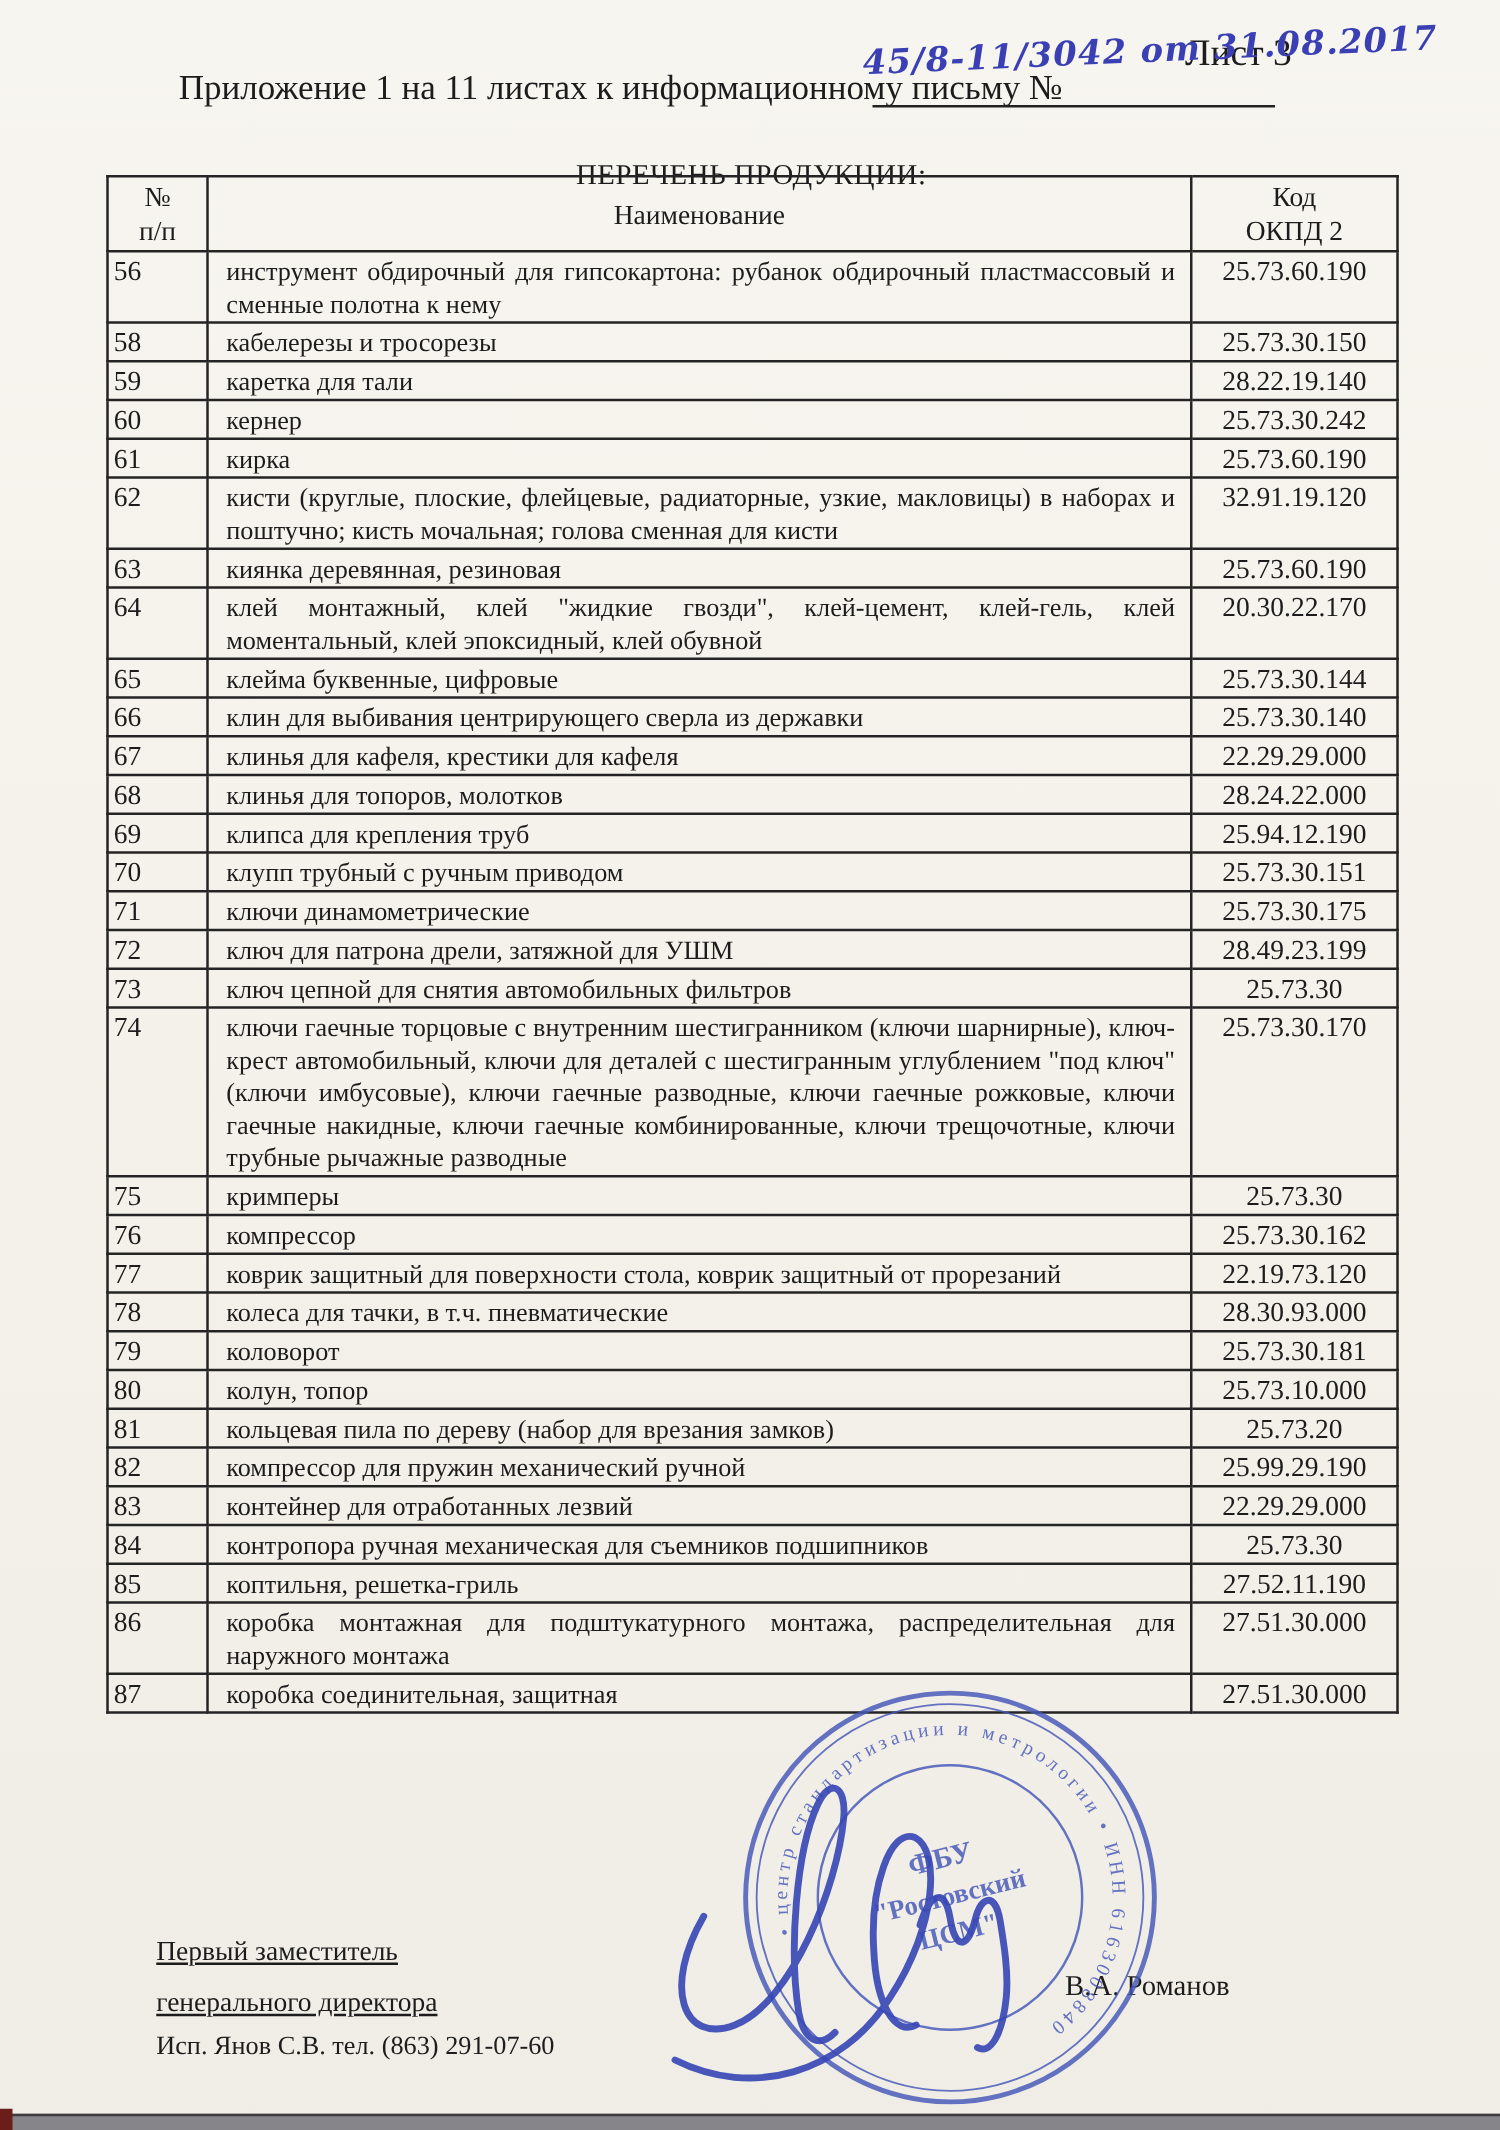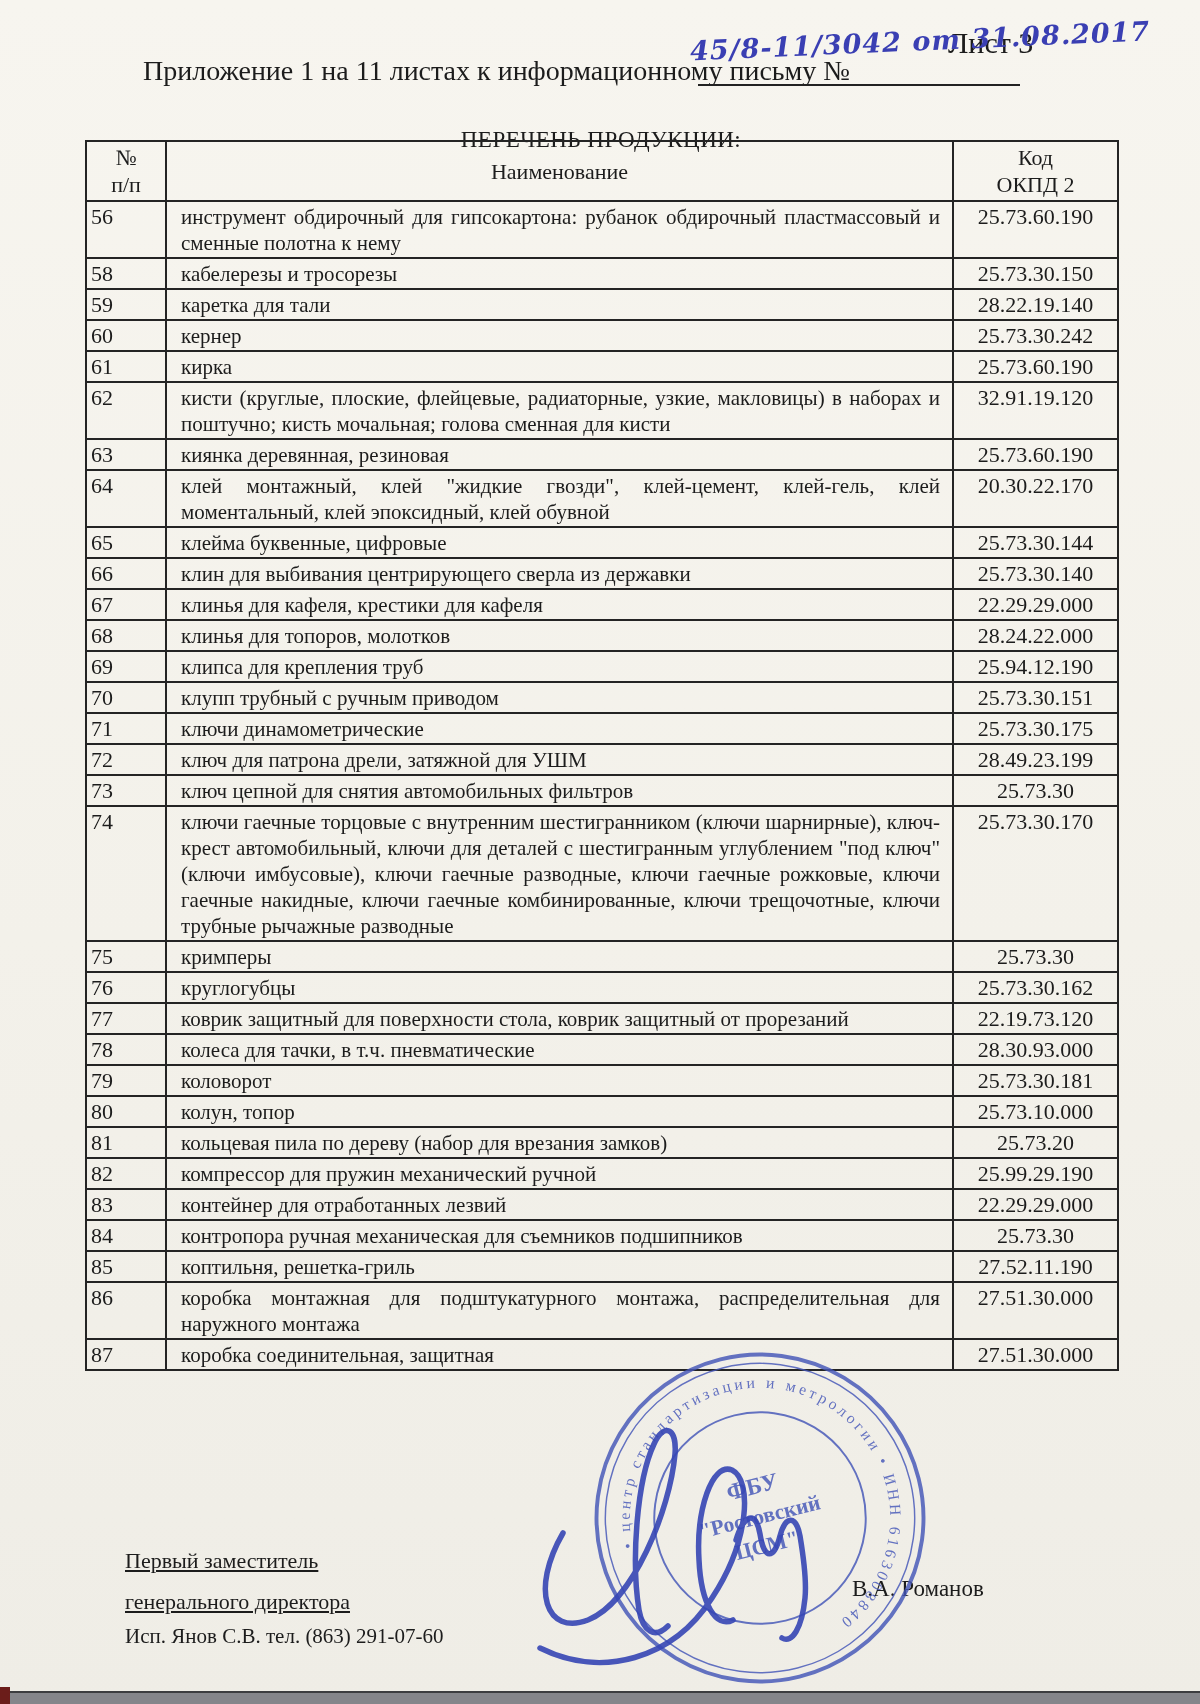--- a/index.html
+++ b/index.html
@@ -170,21 +170,21 @@
     <td class="cell-name">ключи гаечные торцовые с внутренним шестигранником (ключи шарнирные), ключ-крест автомобильный, ключи для деталей с шестигранным углублением "под ключ" (ключи имбусовые), ключи гаечные разводные, ключи гаечные рожковые, ключи гаечные накидные, ключи гаечные комбинированные, ключи трещочотные, ключи трубные рычажные разводные</td>
     <td class="cell-code">25.73.30.170</td>
   </tr>
       <tr>
     <td class="cell-num">75</td>
     <td class="cell-name">кримперы</td>
     <td class="cell-code">25.73.30</td>
   </tr>
       <tr>
     <td class="cell-num">76</td>
-    <td class="cell-name">круглогубцы</td>
+    <td class="cell-name">компрессор</td>
     <td class="cell-code">25.73.30.162</td>
   </tr>
       <tr>
     <td class="cell-num">77</td>
     <td class="cell-name">коврик защитный для поверхности стола, коврик защитный от прорезаний</td>
     <td class="cell-code">22.19.73.120</td>
   </tr>
       <tr>
     <td class="cell-num">78</td>
     <td class="cell-name">колеса для тачки, в т.ч. пневматические</td>

